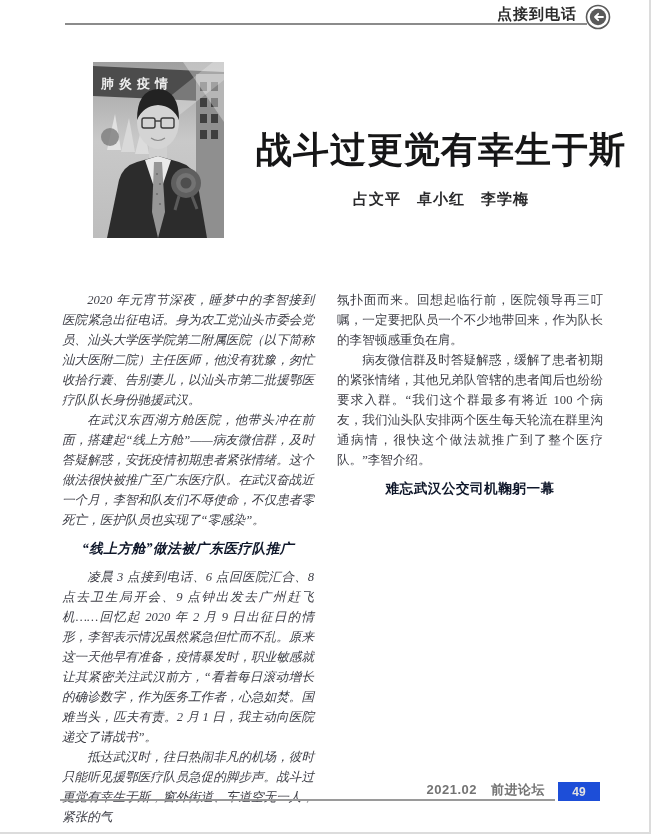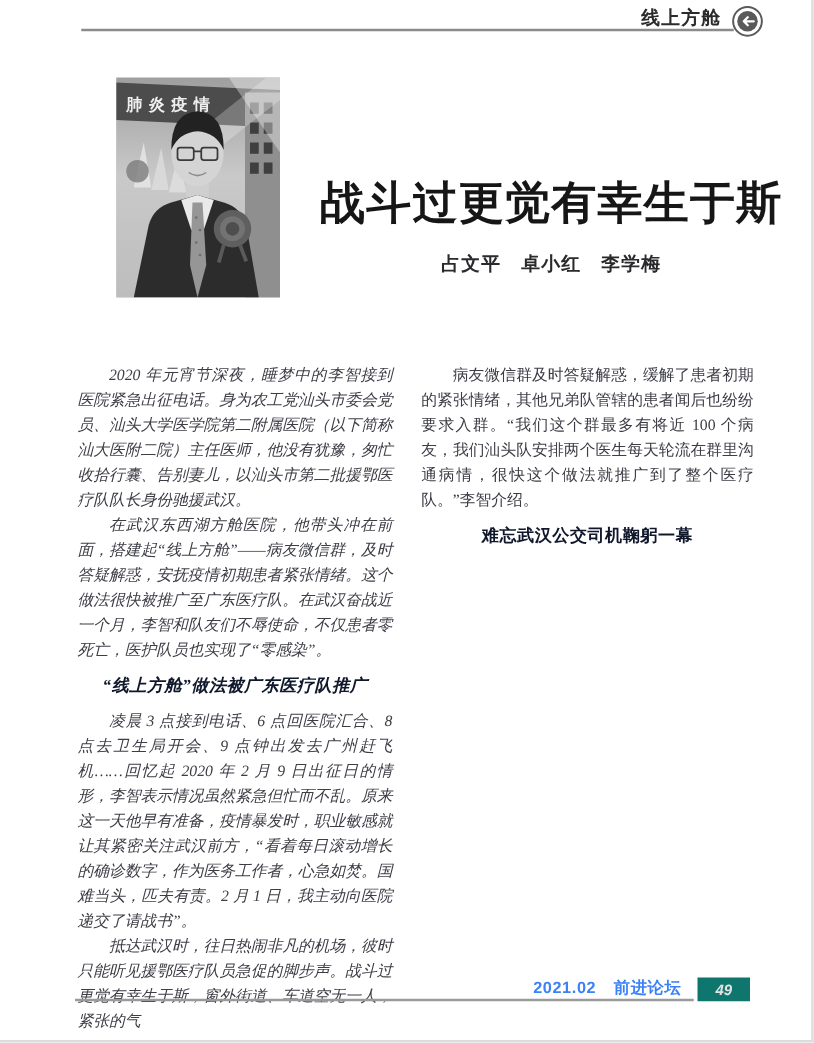--- a/index.html
+++ b/index.html
@@ -30,21 +30,21 @@
     position:absolute;top:62px;left:93px;width:131px;height:176px;
     background:#c4c4c4;
   }
   
   .title-block{
     position:absolute;top:130px;left:240px;width:402px;text-align:center;
   }
   .article-title{
     font-family:"Liberation Sans", sans-serif;
     font-weight:bold;font-size:36px;color:#161617;
-    letter-spacing:1px;line-height:1.1;margin:12px;
+    letter-spacing:1px;line-height:1.1;margin:0;
   }
   .article-authors{
     margin-top:20px;
     font-family:"Liberation Sans", sans-serif;
     font-weight:bold;font-size:15px;color:#2a2a2c;letter-spacing:1px;
   }
   
   .col{
     position:absolute;top:290px;
     font-size:12.6px;line-height:20px;color:#3c3d45;
@@ -59,36 +59,36 @@
     font-size:13.6px;font-weight:bold;color:#0f172a;letter-spacing:.5px;
     font-family:"Liberation Serif", serif;
   }
   
   .footer-rule{
     position:absolute;top:799px;left:60px;width:495px;height:2px;background:#9a9a9a;
   }
   .footer-text{
     position:absolute;top:781px;left:300px;width:245px;text-align:right;
     font-family:"Liberation Sans", sans-serif;
-    font-weight:bold;font-size:13px;color:#3b82f6;letter-spacing:.5px;
+    font-weight:bold;font-size:13px;color:#737373;letter-spacing:.5px;
   }
   .footer-text .journal{margin-left:14px;}
   .page-badge{
     position:absolute;top:782px;left:558px;width:42px;height:19px;
-    background:#0f766e;color:#e3e3e3;
+    background:#1d4ed8;color:#e3e3e3;
     font-family:"Liberation Sans", sans-serif;font-weight:bold;font-size:12px;
-    display:flex;align-items:center;justify-content:center;font-style:italic;
+    display:flex;align-items:center;justify-content:center;
   }
 </style>
 </head>
 <body>
 
 <div class="page">
 
-  <div class="header-label">线上方舱</div>
+  <div class="header-label">点接到电话</div>
   <svg class="header-logo" viewBox="0 0 26 26">
     <circle cx="13" cy="13" r="11.5" fill="#ffffff" stroke="#5a5a5a" stroke-width="1.6"></circle>
     <circle cx="13" cy="13" r="8.2" fill="#5a5a5a"></circle>
     <path d="M18 13 H10 M10 13 l3.2 -3.2 M10 13 l3.2 3.2" stroke="#ffffff" stroke-width="1.8" fill="none" stroke-linecap="round"></path>
   </svg>
   <div class="header-rule"></div>
 
   <svg class="photo" viewBox="0 0 131 176" preserveAspectRatio="none">
     <defs>
       <linearGradient id="bg" x1="0" y1="0" x2="0" y2="1">
@@ -154,20 +154,21 @@
 
   <div class="col col-left">
     <p>2020 年元宵节深夜，睡梦中的李智接到医院紧急出征电话。身为农工党汕头市委会党员、汕头大学医学院第二附属医院（以下简称汕大医附二院）主任医师，他没有犹豫，匆忙收拾行囊、告别妻儿，以汕头市第二批援鄂医疗队队长身份驰援武汉。</p>
     <p>在武汉东西湖方舱医院，他带头冲在前面，搭建起“线上方舱”——病友微信群，及时答疑解惑，安抚疫情初期患者紧张情绪。这个做法很快被推广至广东医疗队。在武汉奋战近一个月，李智和队友们不辱使命，不仅患者零死亡，医护队员也实现了“零感染”。</p>
     <h3>“线上方舱”做法被广东医疗队推广</h3>
     <p>凌晨 3 点接到电话、6 点回医院汇合、8 点去卫生局开会、9 点钟出发去广州赶飞机……回忆起 2020 年 2 月 9 日出征日的情形，李智表示情况虽然紧急但忙而不乱。原来这一天他早有准备，疫情暴发时，职业敏感就让其紧密关注武汉前方，“看着每日滚动增长的确诊数字，作为医务工作者，心急如焚。国难当头，匹夫有责。2 月 1 日，我主动向医院递交了请战书”。</p>
     <p>抵达武汉时，往日热闹非凡的机场，彼时只能听见援鄂医疗队员急促的脚步声。战斗过更觉有幸生于斯，窗外街道、车道空无一人，紧张的气</p>
   </div>
 
   <div class="col col-right">
+    <p class="no-indent">氛扑面而来。回想起临行前，医院领导再三叮嘱，一定要把队员一个不少地带回来，作为队长的李智顿感重负在肩。</p>
     <p>病友微信群及时答疑解惑，缓解了患者初期的紧张情绪，其他兄弟队管辖的患者闻后也纷纷要求入群。“我们这个群最多有将近 100 个病友，我们汕头队安排两个医生每天轮流在群里沟通病情，很快这个做法就推广到了整个医疗队。”李智介绍。</p>
     <h3>难忘武汉公交司机鞠躬一幕</h3>
   </div>
 
   <div class="footer-rule"></div>
   <div class="footer-text">
     <span>2021.02</span><span class="journal">前进论坛</span>
   </div>
   <div class="page-badge">49</div>
 

